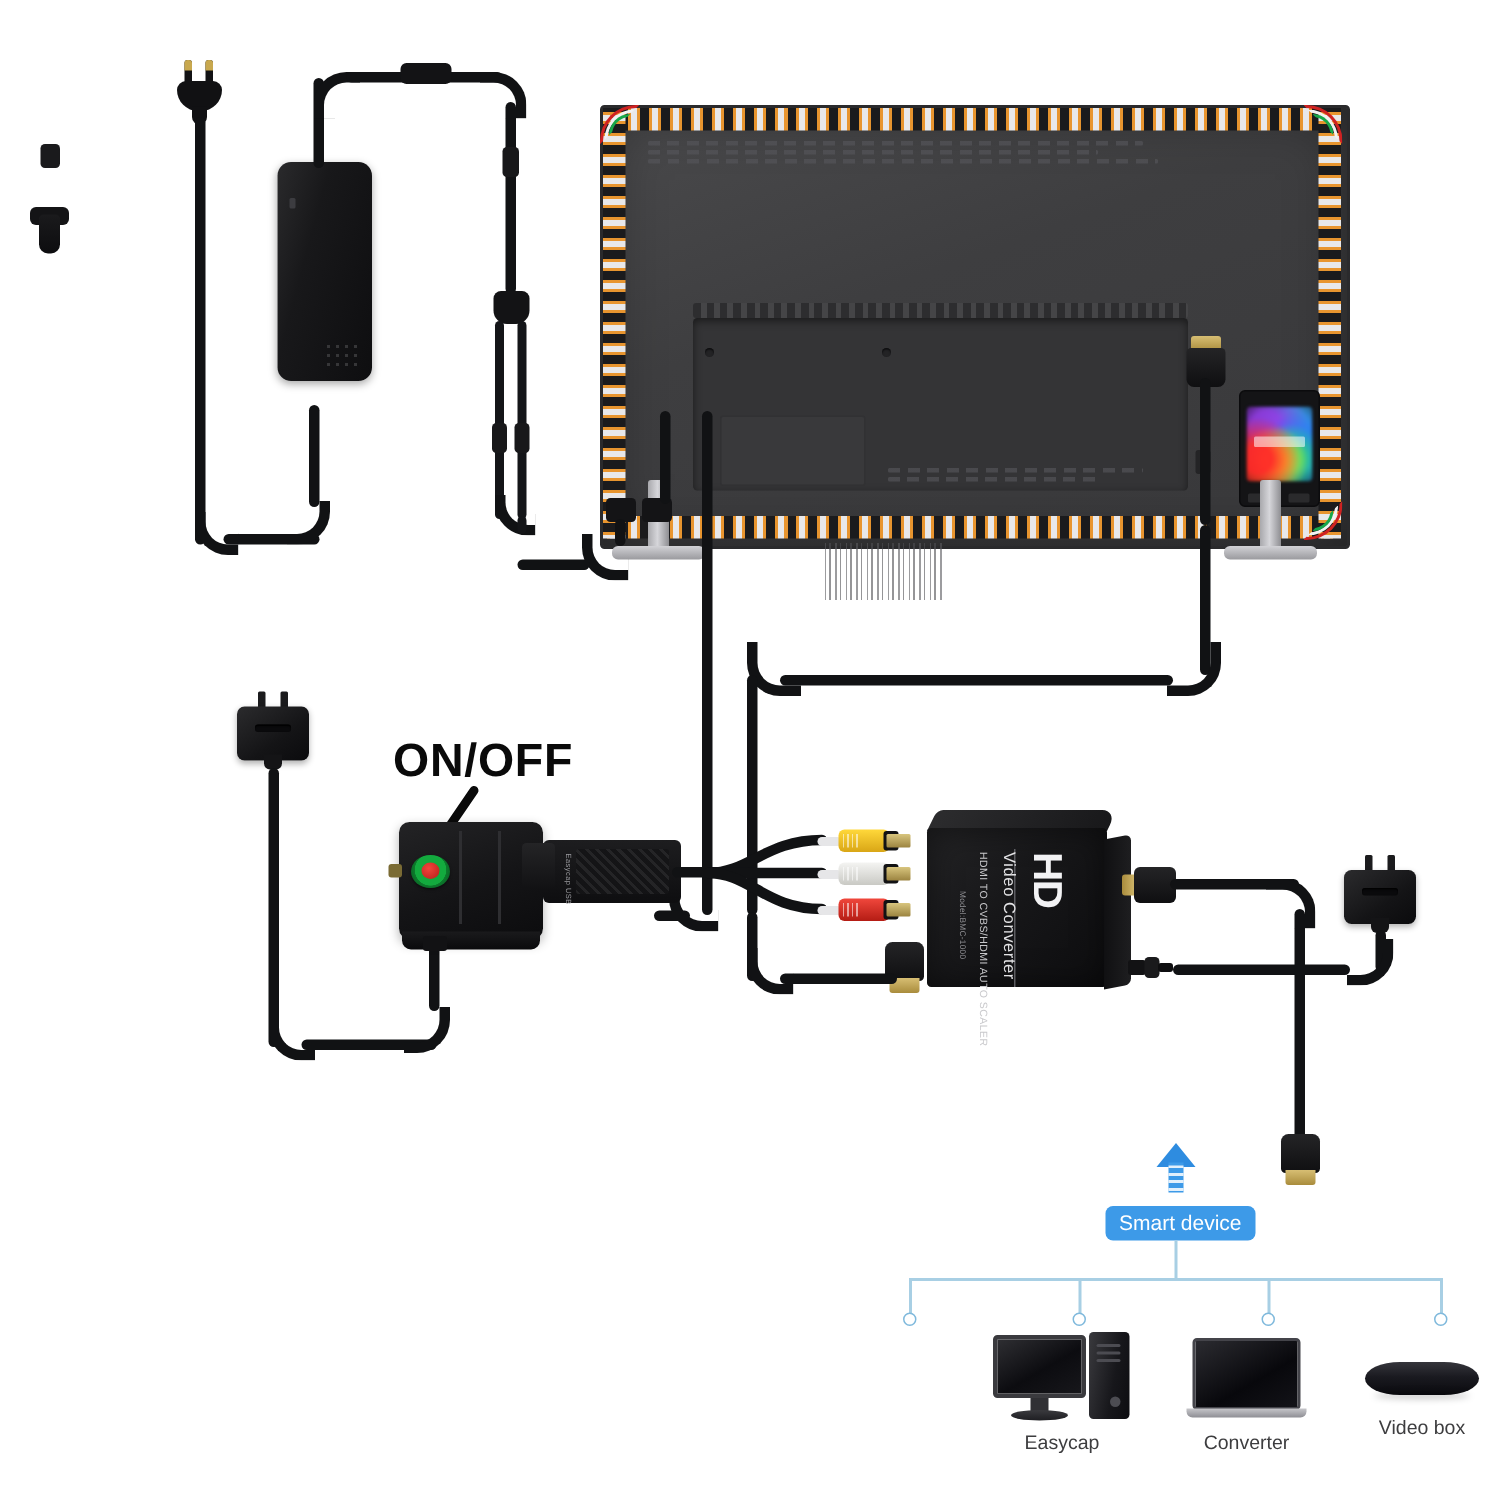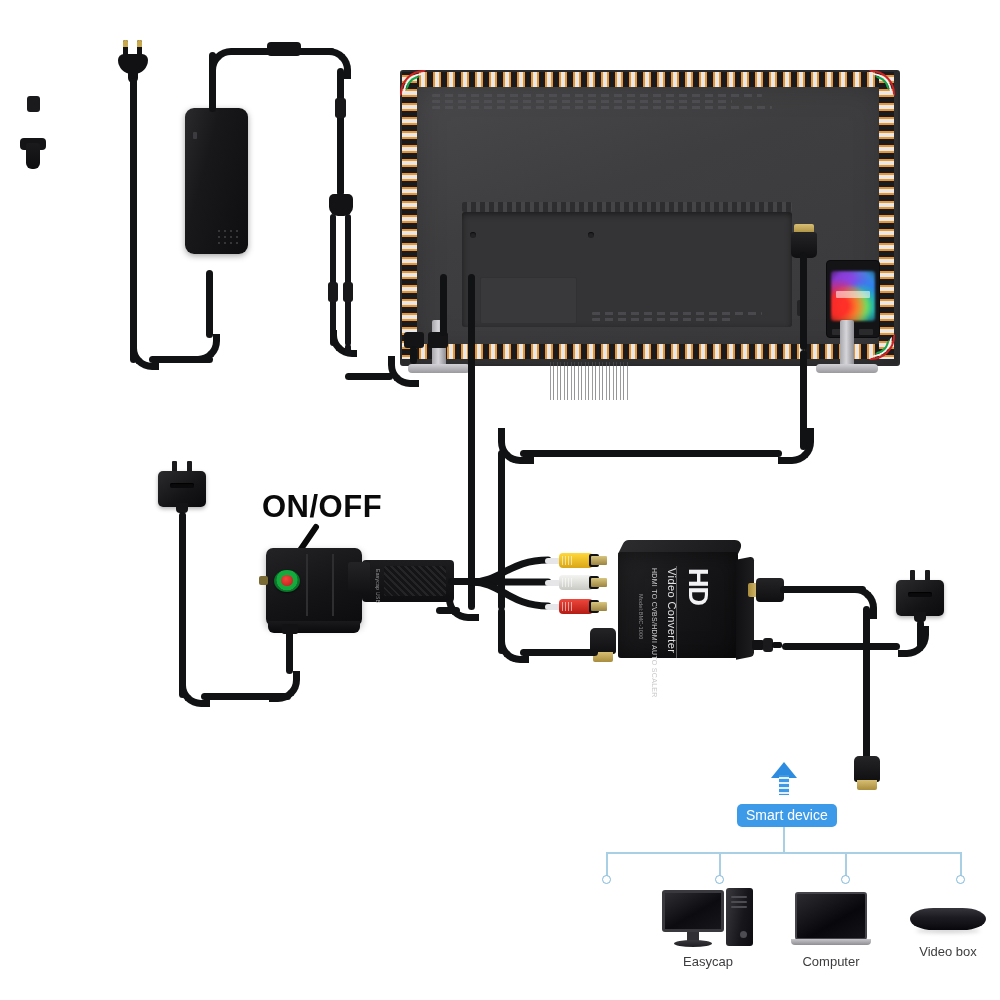--- a/index.html
+++ b/index.html
@@ -679,21 +679,21 @@
         </div>
     </div>
     <div class="caption" style="top:66px;left:46px;">Easycap</div>
   </div>
 
   <div class="device" style="left:791px;top:892px;width:112px;height:80px;">
     <div class="dev-art" style="width:80px;height:56px;">
       <div class="nb-lid"></div>
       <div class="nb-base"></div>
     </div>
-    <div class="caption" style="top:62px;left:40px;">Computer</div>
+    <div class="caption" style="top:62px;left:40px;">Converter</div>
   </div>
 
   <div class="device" style="left:910px;top:900px;width:100px;height:72px;">
     <div class="dev-art" style="width:76px;height:36px;">
       <div class="sb-body"></div>
       <div class="sb-shadow"></div>
     </div>
     <div class="caption" style="top:44px;left:38px;">Video box</div>
   </div>
 

